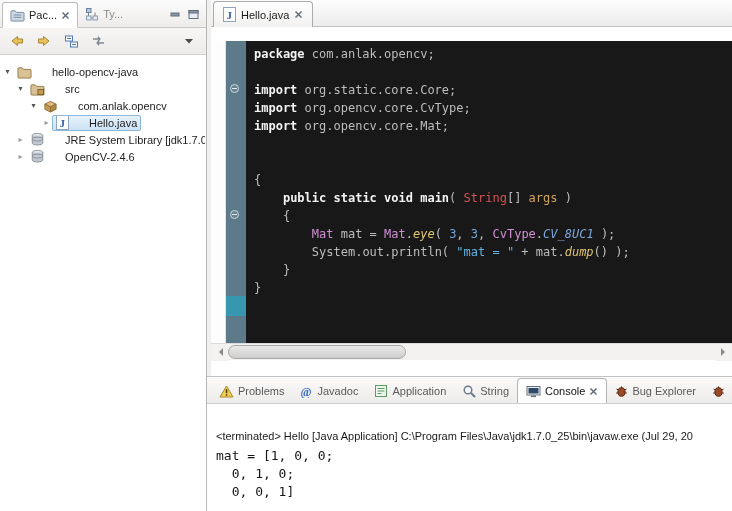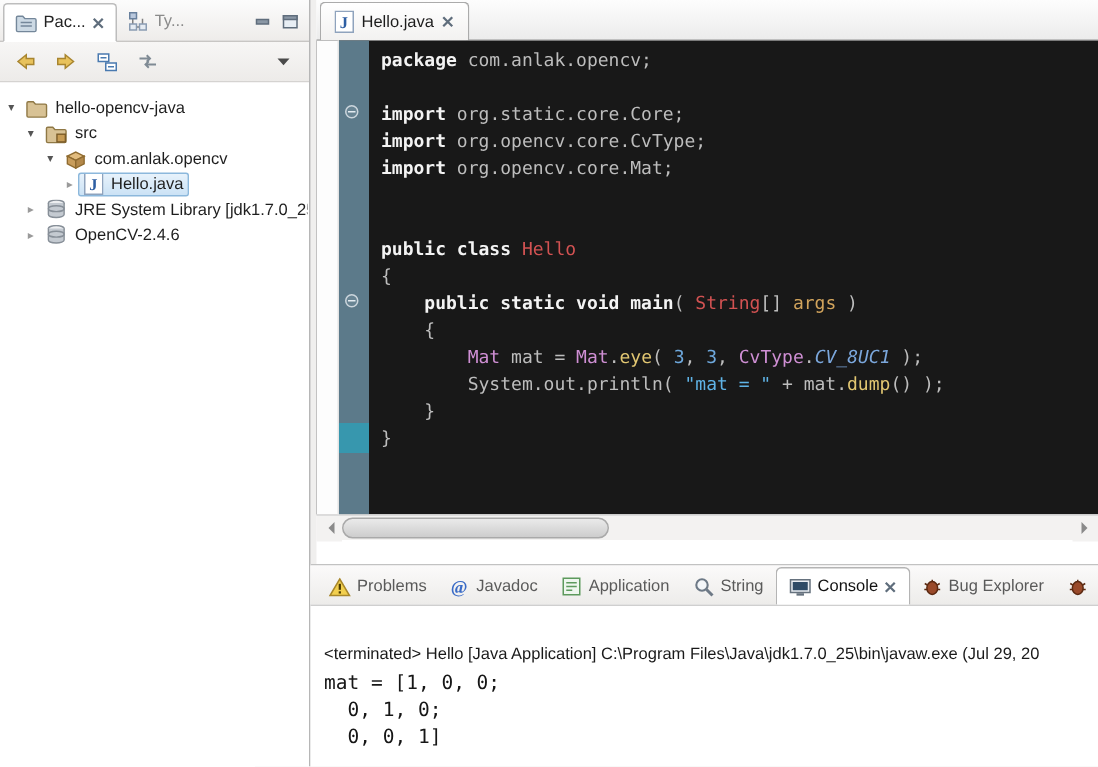--- a/index.html
+++ b/index.html
@@ -13,30 +13,30 @@
   .view-tab{display:flex;align-items:center;gap:4px;height:26px;padding:0 7px;border-radius:3px 3px 0 0;color:#8a8a8a}
   .view-tab.active{background:#fff;border:1px solid #bdbdbd;border-bottom:1px solid #fff;margin-bottom:-1px;color:#222}
   .tabbar-buttons{margin-left:auto;display:flex;align-items:center;gap:6px;padding:0 6px 7px 0}
   .view-toolbar{height:27px;flex:0 0 27px;display:flex;align-items:center;gap:7px;padding:0 7px;border-bottom:1px solid #d5d3d1;background:linear-gradient(#f7f6f5,#edebe9)}
   .tb-btn{display:inline-flex;align-items:center;justify-content:center;width:20px;height:20px;cursor:pointer}
   .push-right{margin-left:auto}
   .tree{flex:1;background:#fff;padding-top:8px;overflow:hidden;font-size:11px}
   .tree-row{display:flex;align-items:center;height:17px;white-space:nowrap;cursor:default}
   .twisty{width:11px;flex:0 0 11px;text-align:center;font-size:8px;color:#9a9a9a}
   .twisty.open{color:#555}
-  .label-wrap{display:inline-flex;align-items:center;gap:5px;padding:0 3px;height:16px;border:1px solid transparent;border-radius:2px;overflow:hidden}
+  .label-wrap{display:inline-flex;align-items:center;gap:20px;padding:0 3px;height:16px;border:1px solid transparent;border-radius:2px;overflow:hidden}
   .label-wrap.selected{background:linear-gradient(#e7f2fb,var(--selection-bg,#cbe2f5));border-color:#8cb8dc}
   .tree-label{color:#1e1e1e}
   .ticon{display:inline-flex;align-items:center;justify-content:center;line-height:0}
 
   
   .editor{position:absolute;left:211px;top:0;width:521px;height:376px;background:#fff}
   .editor-tabbar{height:27px;display:flex;align-items:flex-end;background:linear-gradient(#fdfdfd,#ececec);border-bottom:1px solid #c0c0c0;padding-left:2px}
   .editor-tab{display:flex;align-items:center;gap:5px;height:26px;padding:0 9px;background:linear-gradient(#ffffff,#f2f1f0);border:1px solid #ababab;border-bottom:none;border-radius:4px 4px 0 0;margin-bottom:-1px;color:#1c1c1c}
-  .editor-body{position:absolute;top:27px;left:0;width:100%;height:316px;display:flex;background:var(--editor-bg,#181818)}
+  .editor-body{position:absolute;top:41px;left:0;width:100%;height:316px;display:flex;background:var(--editor-bg,#181818)}
   .annot-ruler{flex:0 0 15px;background:#fdfdfd;border-right:1px solid #e4e4e4}
   .fold-ruler{flex:0 0 20px;background:var(--fold-ruler,#5c7a8a);position:relative}
   .code-area{flex:1;padding:4px 0 0 8px;font-family:"DejaVu Sans Mono","Liberation Mono",monospace;font-size:12px;line-height:18px;overflow:hidden;color:var(--editor-plain,#bdbdbd)}
   .code-line{height:18px;white-space:pre}
   .fold-marker{position:absolute;left:4px;width:9px;height:9px;border:1px solid #ccd6dd;border-radius:50%;background:rgba(255,255,255,.08)}
   .fold-marker::after{content:"";position:absolute;left:1px;top:3px;width:5px;height:1px;background:#e3ebf1}
   .ruler-selection{position:absolute;left:0;width:20px;height:20px;background:var(--ruler-selection,#3797ae)}
   .h-scrollbar{position:absolute;left:0;top:343px;width:100%;height:17px;background:#f3f2f1;border-top:1px solid #dcdcdc;display:flex;align-items:center}
   .sb-arrow{flex:0 0 17px;height:17px;display:flex;align-items:center;justify-content:center;background:#f3f2f1;cursor:pointer}
   .sb-arrow.right{margin-left:auto}
@@ -47,21 +47,21 @@
   
   .tok-k,.tok-d{color:var(--editor-keyword,#f3f3f3);font-weight:bold}
   .tok-p{color:var(--editor-plain,#bdbdbd)}
   .tok-r{color:var(--editor-type-red,#d25252)}
   .tok-t{color:var(--editor-type-magenta,#cf8fd4)}
   .tok-a{color:var(--editor-param,#d2a45c)}
   .tok-n{color:var(--editor-number,#6ea8dc)}
   .tok-s{color:var(--editor-string,#5fb3e6)}
   .tok-cb{color:var(--editor-const-blue,#7ba7dc);font-style:italic}
   .tok-ms{color:#e8e8e8;font-style:italic}
-  .tok-my{color:var(--editor-method-yellow,#e2c772);}
+  .tok-my{color:var(--editor-method-yellow,#e2c772);font-style:italic}
   .tok-f{color:#bdbdbd;}
 
   
   .console-panel{position:absolute;left:207px;top:376px;width:525px;height:135px;background:#fff;border-top:1px solid #c2c2c2}
   .console-tabbar{height:27px;display:flex;align-items:flex-end;background:linear-gradient(#fbfafa,#edecea);border-bottom:1px solid #cfcfcf;padding-left:4px;overflow:hidden}
   .console-tab{display:flex;align-items:center;gap:4px;height:24px;padding:0 8px;white-space:nowrap;color:#5a5a5a;flex:0 0 auto;cursor:pointer}
   .console-tab.active{background:#fff;border:1px solid #b4b4b4;border-bottom:1px solid #fff;border-radius:4px 4px 0 0;margin-bottom:-1px;color:#111;height:26px}
   .console-content{height:107px;padding:26px 0 0 9px;overflow:hidden;white-space:nowrap}
   .console-header{font-size:11px;color:#1a1a1a;margin-bottom:5px}
   .console-output{font-family:"DejaVu Sans Mono","Liberation Mono",monospace;font-size:13px;line-height:18px;color:#161616;white-space:pre}
@@ -247,21 +247,20 @@
           <div class="ruler-selection" style="top: 255px;"></div>
         </div>
       <div class="code-area">
           <div class="code-line"><span class="tok-k">package </span><span class="tok-p">com.anlak.opencv;</span></div>
           <div class="code-line"> </div>
           <div class="code-line"><span class="tok-k">import </span><span class="tok-p">org.static.core.Core;</span></div>
           <div class="code-line"><span class="tok-k">import </span><span class="tok-p">org.opencv.core.CvType;</span></div>
           <div class="code-line"><span class="tok-k">import </span><span class="tok-p">org.opencv.core.Mat;</span></div>
           <div class="code-line"> </div>
           <div class="code-line"> </div>
-          <div class="code-line"><span class="tok-k">public class </span><span class="tok-r">Hello</span></div>
           <div class="code-line"><span class="tok-p">{</span></div>
           <div class="code-line"><span class="tok-p">    </span><span class="tok-k">public static void </span><span class="tok-d">main</span><span class="tok-p">( </span><span class="tok-r">String</span><span class="tok-p">[] </span><span class="tok-a">args</span><span class="tok-p"> )</span></div>
           <div class="code-line"><span class="tok-p">    {</span></div>
           <div class="code-line"><span class="tok-p">        </span><span class="tok-t">Mat</span><span class="tok-p"> mat = </span><span class="tok-t">Mat</span><span class="tok-p">.</span><span class="tok-my">eye</span><span class="tok-p">( </span><span class="tok-n">3</span><span class="tok-p">, </span><span class="tok-n">3</span><span class="tok-p">, </span><span class="tok-t">CvType</span><span class="tok-p">.</span><span class="tok-cb">CV_8UC1</span><span class="tok-p"> );</span></div>
           <div class="code-line"><span class="tok-p">        System.</span><span class="tok-f">out</span><span class="tok-p">.println( </span><span class="tok-s">"mat = "</span><span class="tok-p"> + mat.</span><span class="tok-my">dump</span><span class="tok-p">() );</span></div>
           <div class="code-line"><span class="tok-p">    }</span></div>
           <div class="code-line"><span class="tok-p">}</span></div>
         </div>
     </div>
     <div class="h-scrollbar">

